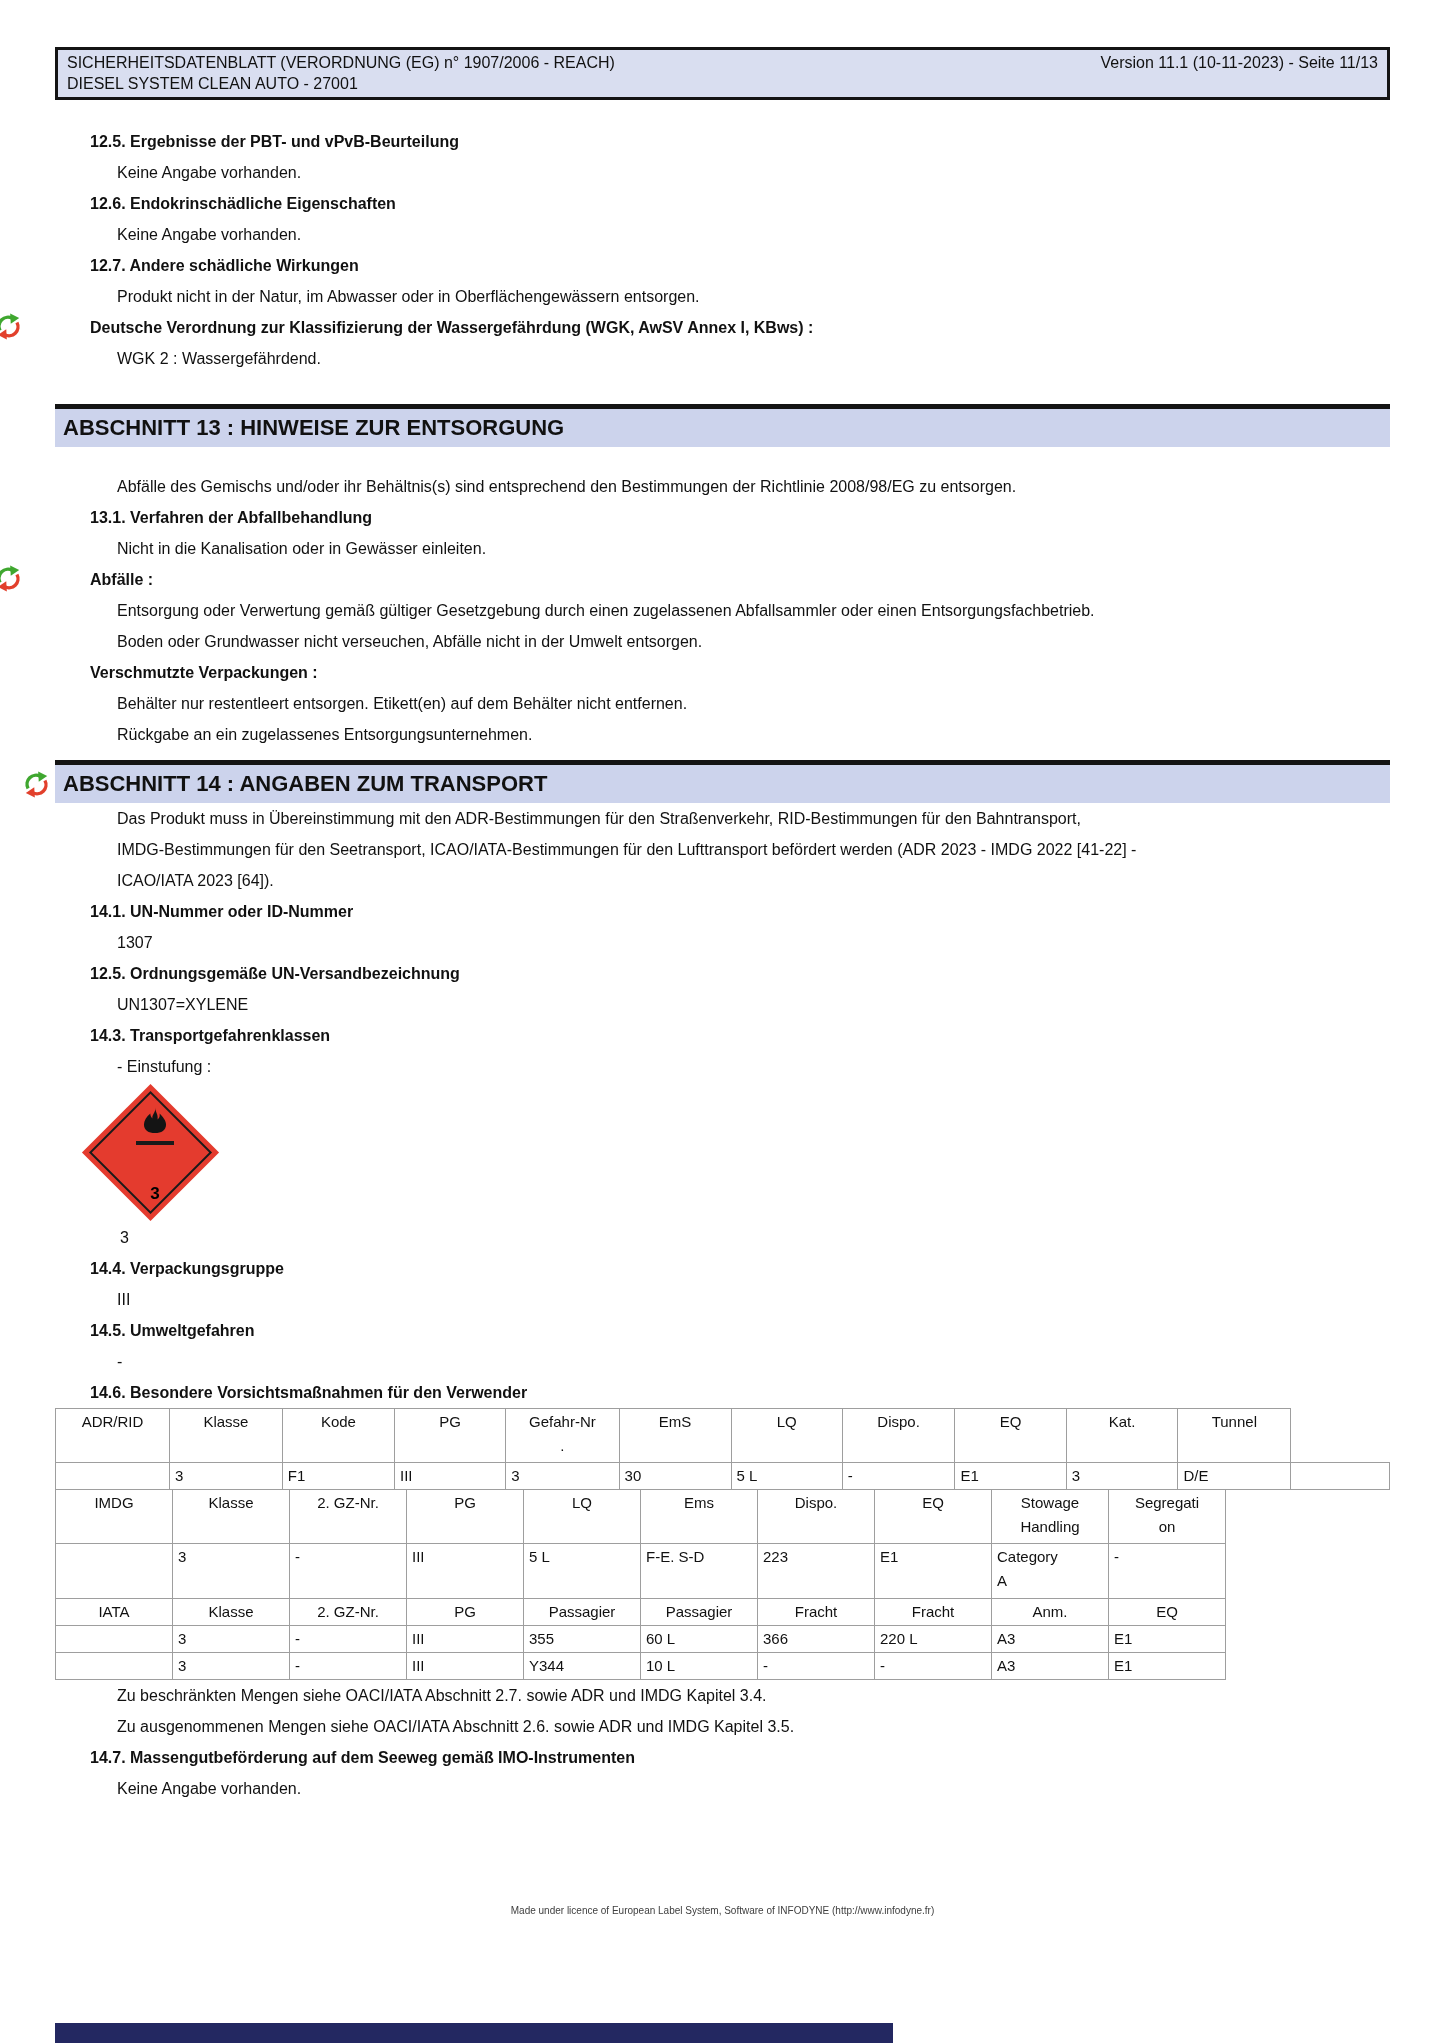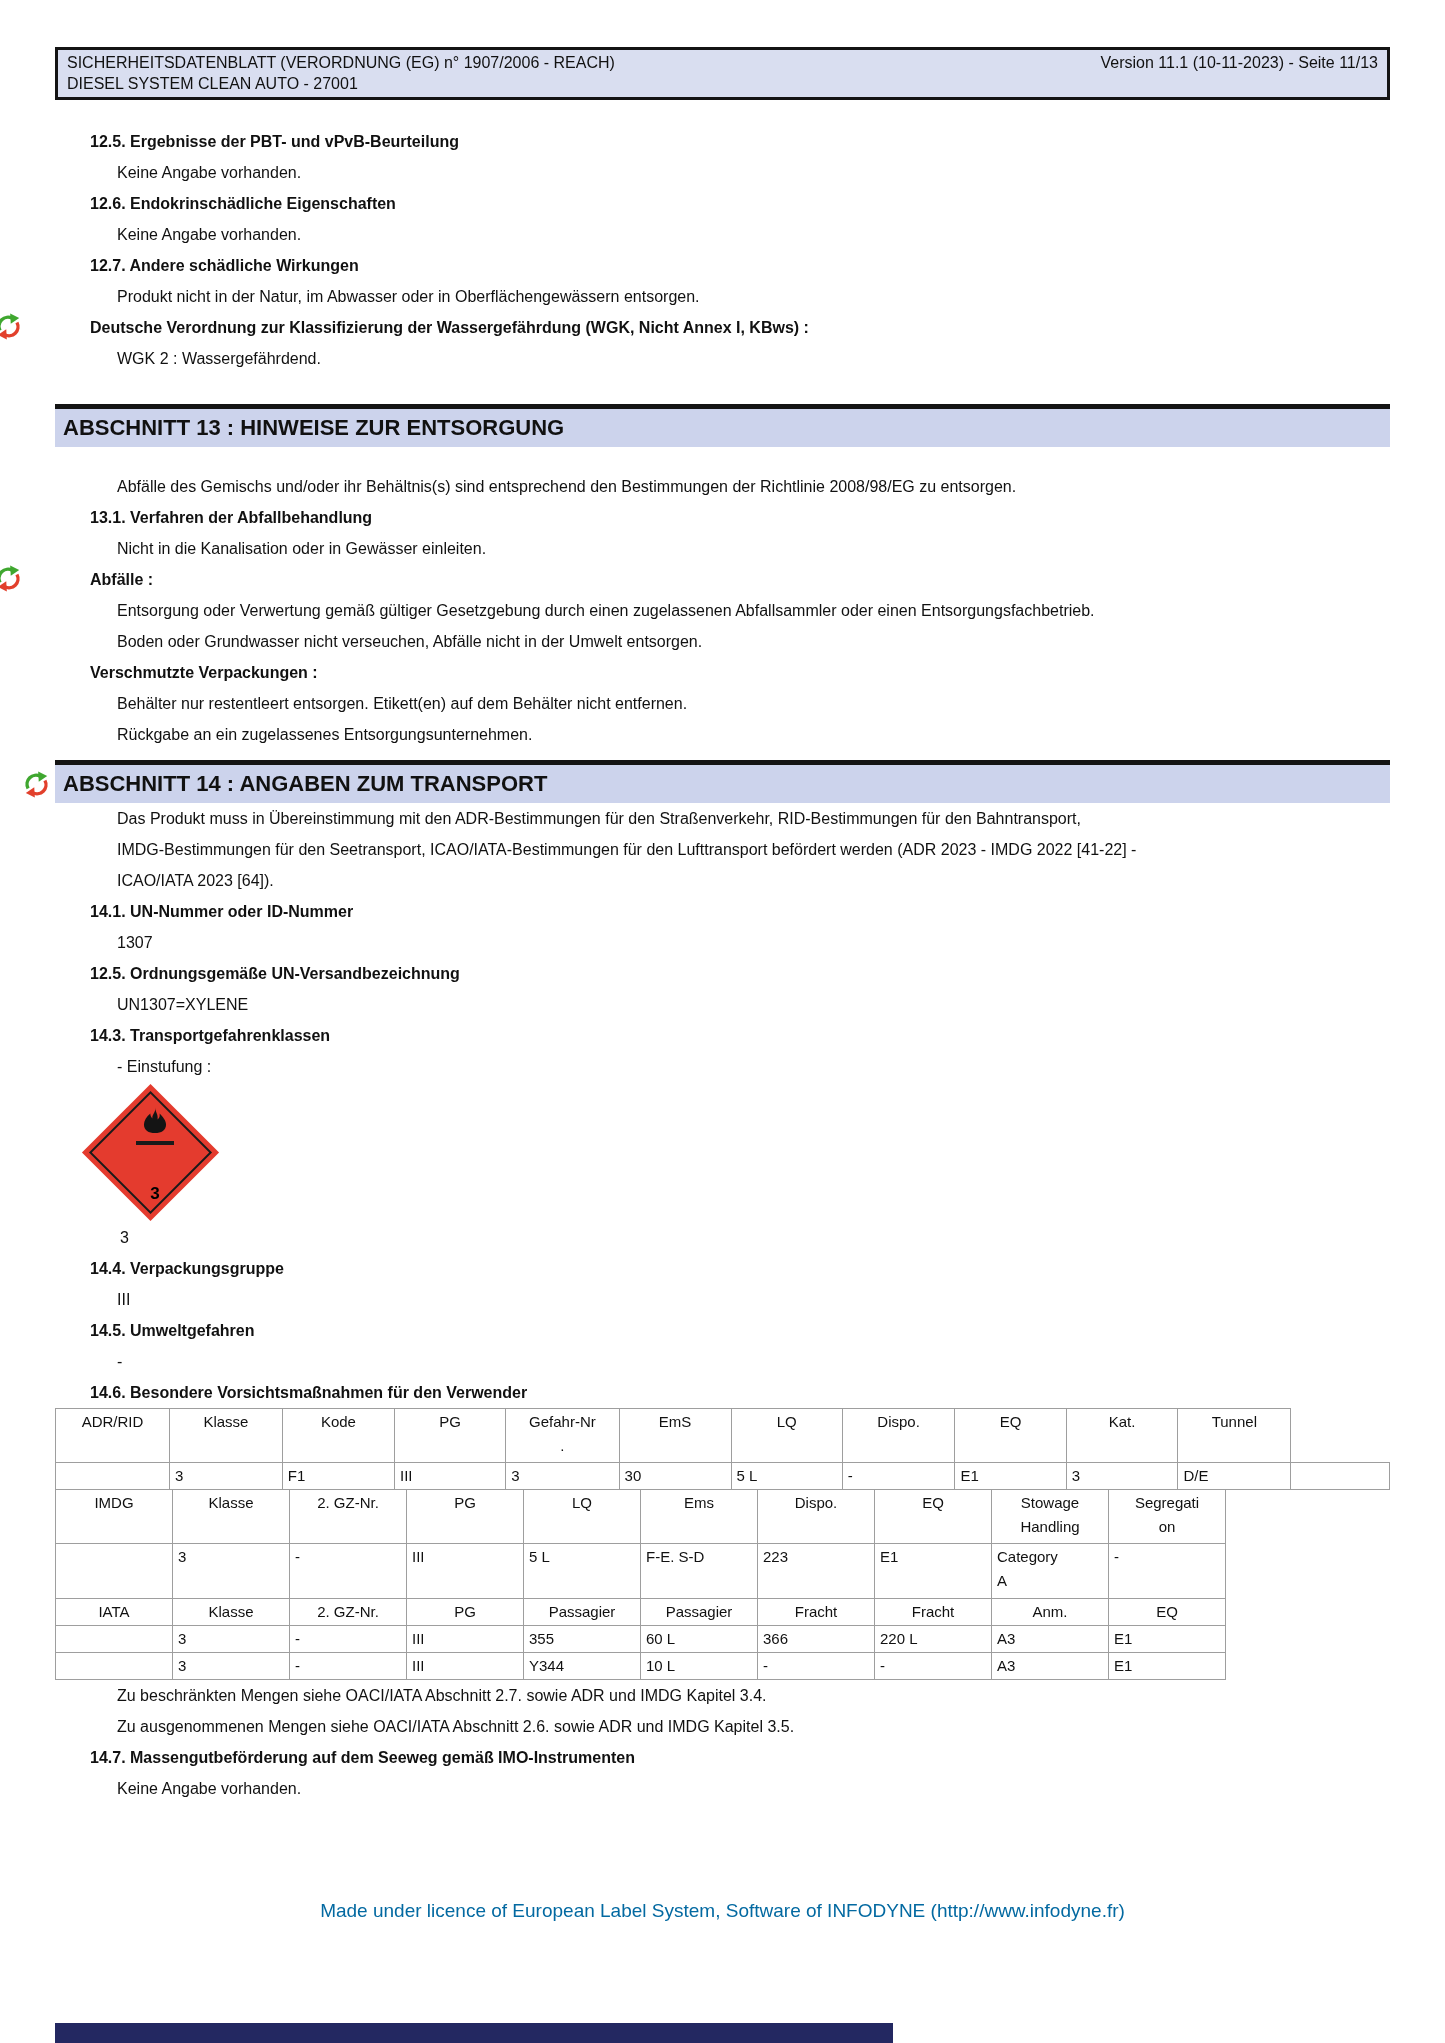--- a/index.html
+++ b/index.html
@@ -71,21 +71,21 @@
     overflow:hidden;
   }
   .ttable td.ghost { border:none; }
   .col-n  { width:117px;text-align:center; }
   .col-x  { width:105px; }
   tr.hrow2 td { height:54px; }
   tr.r1 td { height:27px; }
   tr.r2 td { height:55px; }
   
   .footer { margin-top:96px; text-align:center; }
-  .footer a { color:#0369a1; text-decoration:none; font-size:19px; }
+  .footer a { color:#404040; text-decoration:none; font-size:10px; }
   .bottom-bar {
     position:absolute; left:55px; bottom:0;
     width:838px; height:20px;
     background:#232861;
   }
 </style>
 </head>
 <body>
 
 <div class="page">
@@ -107,21 +107,21 @@
     <div class="line p">Keine Angabe vorhanden.</div>
     <div class="line h">12.7. Andere schädliche Wirkungen</div>
     <div class="line p">Produkt nicht in der Natur, im Abwasser oder in Oberflächengewässern entsorgen.</div>
     <div class="line lbl">
       <svg class="margin-ico" style="left:-60px" viewBox="0 0 24 24">
         <path d="M4.5 15.5 A 8 8 0 0 1 15.5 4.8" fill="none" stroke="#3fa72f" stroke-width="3"></path>
         <polygon points="13.5,0.5 21.5,4.5 14,9.5" fill="#3fa72f"></polygon>
         <path d="M19.5 8.5 A 8 8 0 0 1 8.5 19.2" fill="none" stroke="#e2402c" stroke-width="3"></path>
         <polygon points="10.5,23.5 2.5,19.5 10,14.5" fill="#e2402c"></polygon>
       </svg>
-      <span>Deutsche Verordnung zur Klassifizierung der Wassergefährdung (WGK, Nicht Annex I, KBws) :</span>
+      <span>Deutsche Verordnung zur Klassifizierung der Wassergefährdung (WGK, AwSV Annex I, KBws) :</span>
     </div>
     <div class="line p">WGK 2 : Wassergefährdend.</div>
   </div>
 
   <div class="sec-bar mt30">
     <span>ABSCHNITT 13 : HINWEISE ZUR ENTSORGUNG</span>
   </div>
 
   <div class="mt6">
     <div class="line p">Abfälle des Gemischs und/oder ihr Behältnis(s) sind entsprechend den Bestimmungen der Richtlinie 2008/98/EG zu entsorgen.</div>

